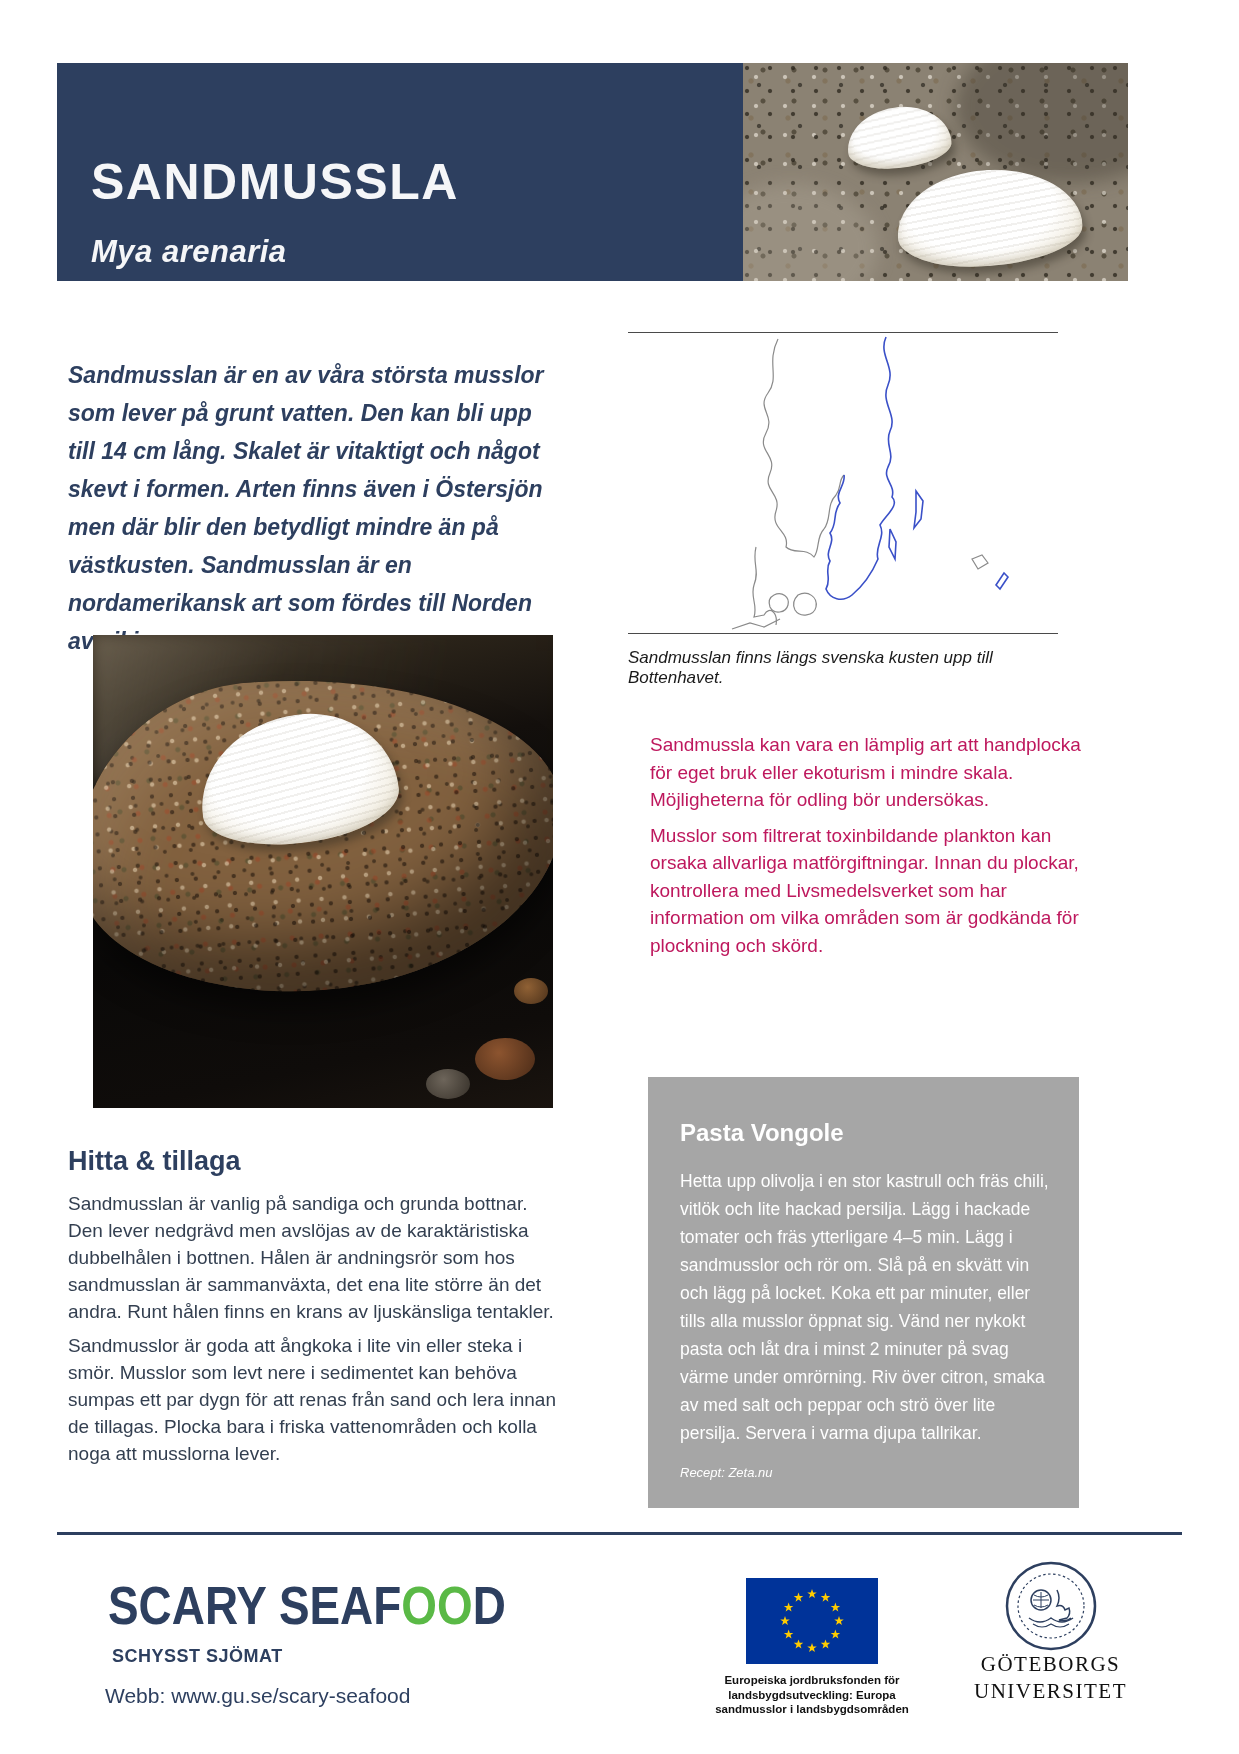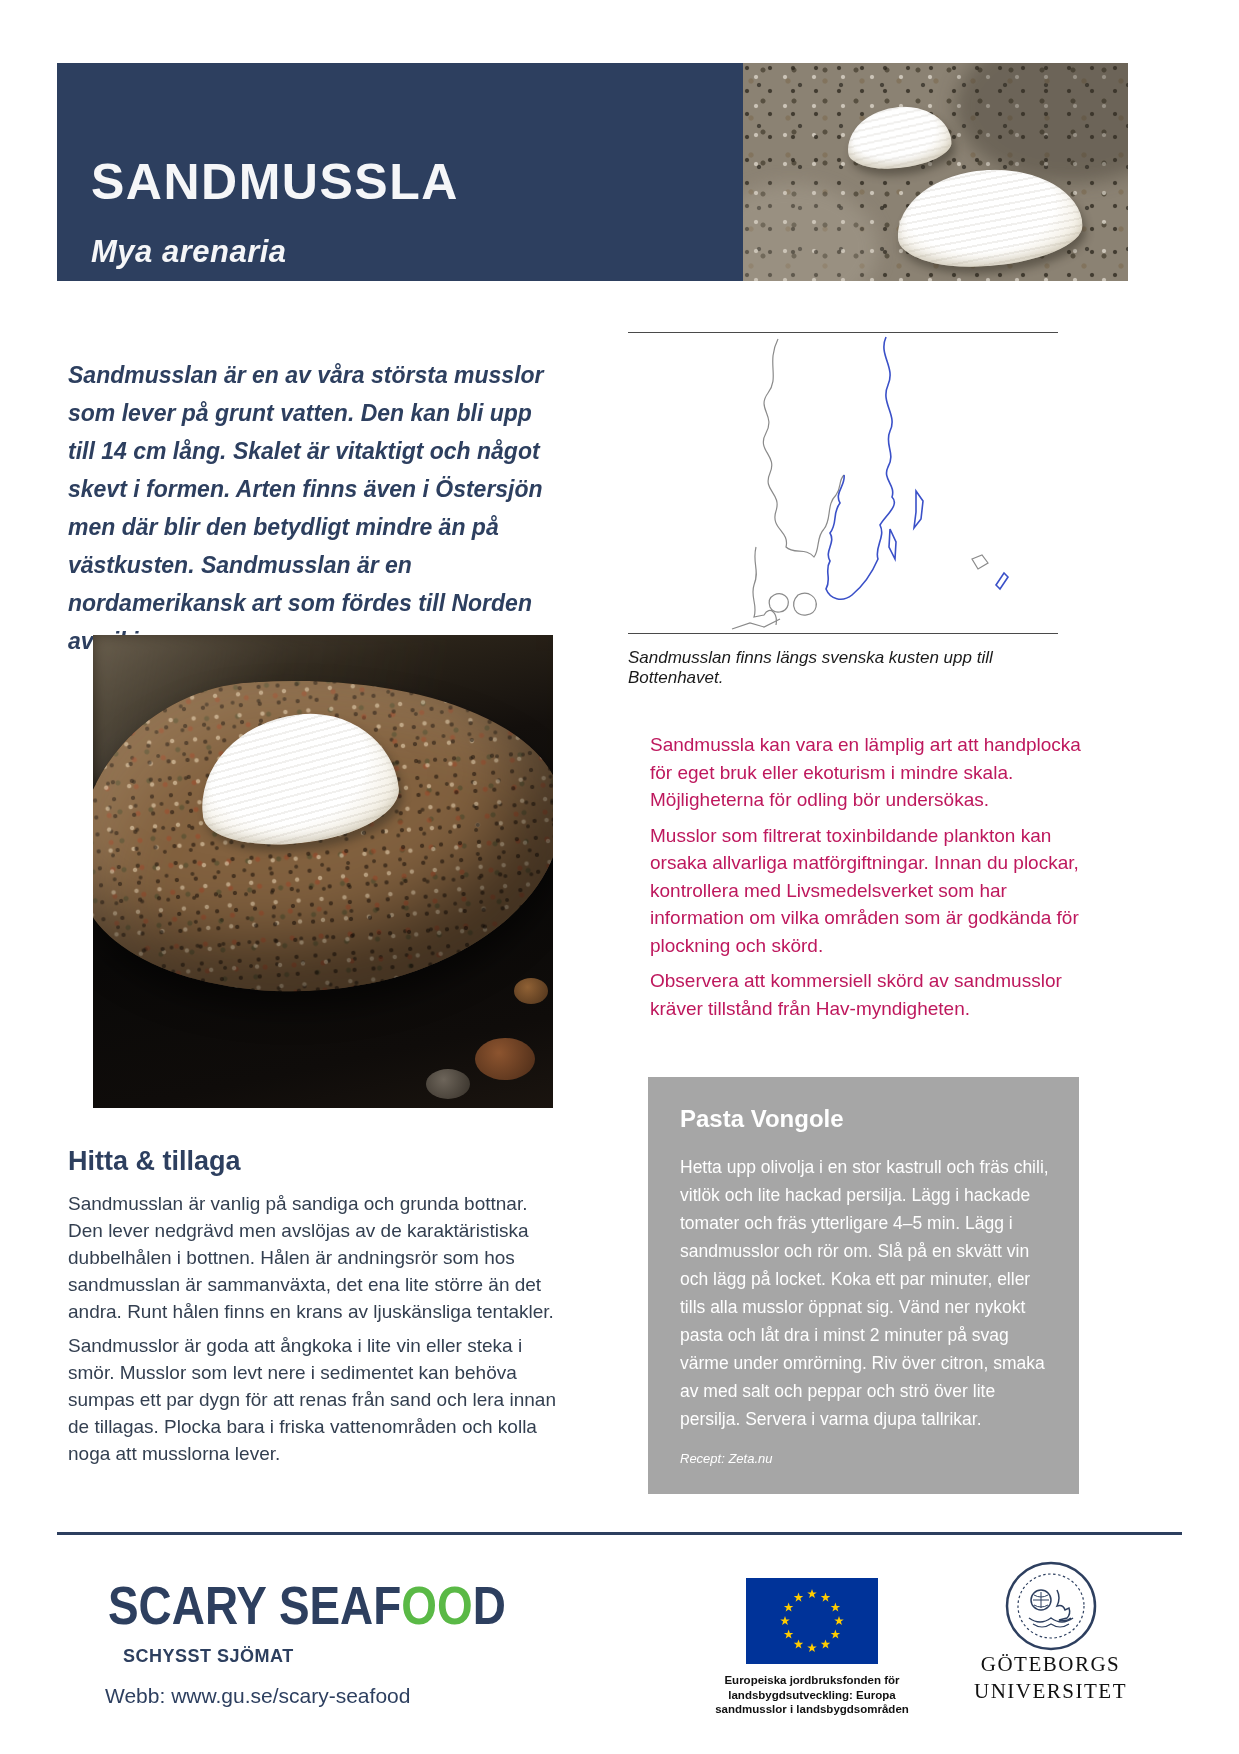--- a/index.html
+++ b/index.html
@@ -85,31 +85,31 @@
   .rock-shell{left:23%;top:17%;width:43%;height:27%;border-radius:54% 46% 50% 50%/70% 66% 34% 30%;transform:rotate(-7deg);}
   .pebble{position:absolute;border-radius:50%;}
   
   .find-cook{position:absolute;left:68px;top:1146px;width:492px;}
   .find-cook p{margin:0 0 7px 0;font-size:19px;line-height:27px;color:#333f50;}
   
   .recipe-box{
     position:absolute;left:648px;top:1077px;width:431px;box-sizing:border-box;
     background:#a6a6a6;color:#ffffff;padding:28px 28px 28px 32px;
   }
-  .recipe-box h3{margin:0 0 20px 0;font-size:24px;font-weight:bold;}
+  .recipe-box h3{margin:14px 0 20px 0;font-size:24px;font-weight:bold;}
   .recipe-box .recipe-text{font-size:17.5px;line-height:28px;}
   .recipe-box .recipe-source{margin-top:18px;font-size:13px;font-style:italic;}
   
   .footer-rule{position:absolute;left:57px;top:1532px;width:1125px;height:3px;background:#2d3f5f;}
   .brand-logo{
     position:absolute;left:108px;top:1578px;font-size:54px;font-weight:bold;color:#2d3f5f;
     transform:scaleX(0.85);transform-origin:left top;white-space:nowrap;line-height:1;
   }
   .brand-logo .oo{color:#5ab946;}
-  .brand-tagline{position:absolute;left:123px;top:1646px;font-size:18px;font-weight:bold;color:#2d3f5f;letter-spacing:0.5px;}
+  .brand-tagline{position:absolute;left:112px;top:1646px;font-size:18px;font-weight:bold;color:#2d3f5f;letter-spacing:0.5px;}
   .web-line{position:absolute;left:105px;top:1684px;font-size:21px;color:#2d3f5f;text-decoration:none;}
   .eu-block{position:absolute;left:690px;top:1578px;width:244px;text-align:center;}
   .eu-flag{display:block;margin:0 auto;}
   .eu-caption{margin-top:9px;font-size:11.5px;line-height:14.5px;font-weight:bold;color:#111111;}
   .gu-block{position:absolute;left:948px;top:1560px;width:205px;text-align:center;}
   .gu-text{
     margin-top:-5px;font-family:"Liberation Serif",serif;font-size:21px;color:#111111;
     letter-spacing:1.5px;line-height:27px;
   }
 </style>
@@ -149,21 +149,20 @@
         <path d="M262,196 l6,13 l-1,17 l-6,-12 z"></path>
         <path d="M368,252 l8,-12 l4,4 l-8,12 z"></path>
       </g>
     </svg>
     <figcaption>Sandmusslan finns längs svenska kusten upp till Bottenhavet.</figcaption>
   </figure>
 
   <section class="reko">
     <p>Sandmussla kan vara en lämplig art att handplocka för eget bruk eller ekoturism i mindre skala. Möjligheterna för odling bör undersökas.</p>
     <p>Musslor som filtrerat toxinbildande plankton kan orsaka allvarliga matförgiftningar. Innan du plockar, kontrollera med Livsmedelsverket som har information om vilka områden som är godkända för plockning och skörd.</p>
-    <p>Observera att kommersiell skörd av sandmusslor kräver tillstånd från Hav-myndigheten.</p>
   </section>
 
   <div class="rock-photo">
     <div class="sheen"></div>
     <div class="rock"></div>
     <div class="shell lines rock-shell"></div>
     <div class="pebble" style="right:4%;bottom:6%;width:60px;height:42px;background:radial-gradient(circle at 40% 35%,#9a5c33,#4f2d18);opacity:0.9;"></div>
     <div class="pebble" style="right:18%;bottom:2%;width:44px;height:30px;background:radial-gradient(circle at 40% 35%,#7d7468,#3a342c);opacity:0.85;"></div>
     <div class="pebble" style="right:1%;bottom:22%;width:34px;height:26px;background:radial-gradient(circle at 40% 35%,#b0763f,#5a3a1e);opacity:0.8;"></div>
   </div>

